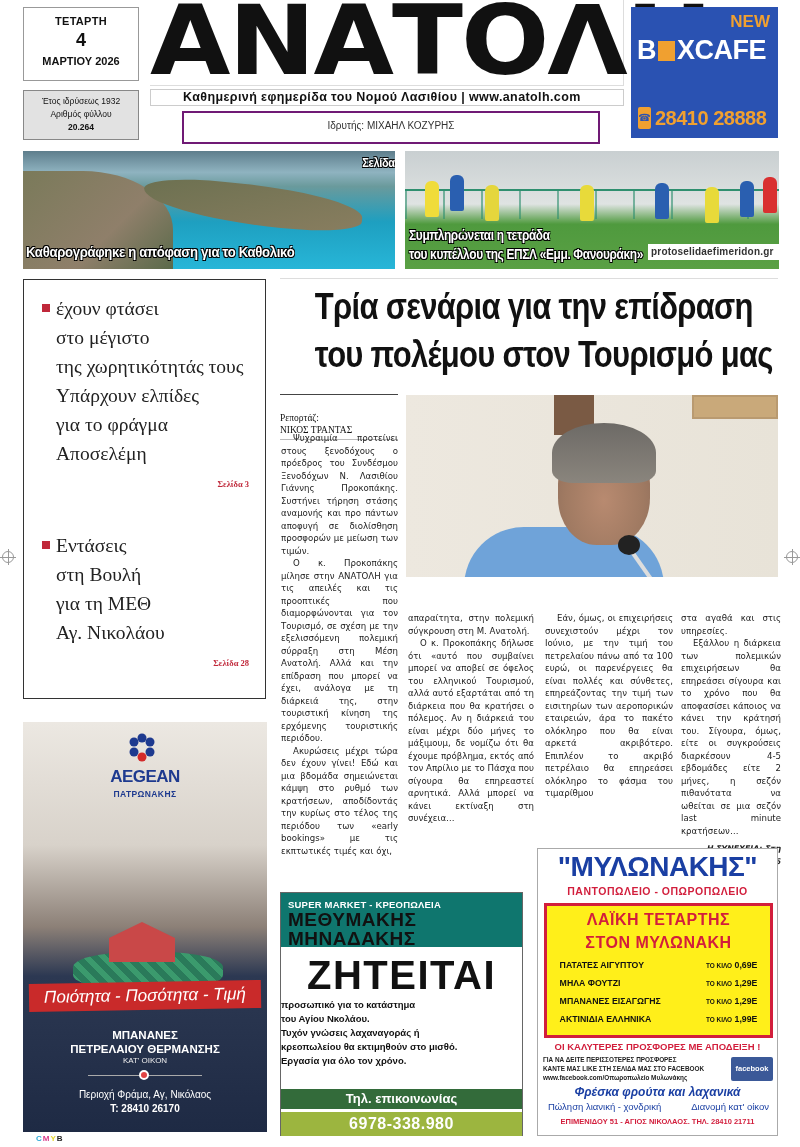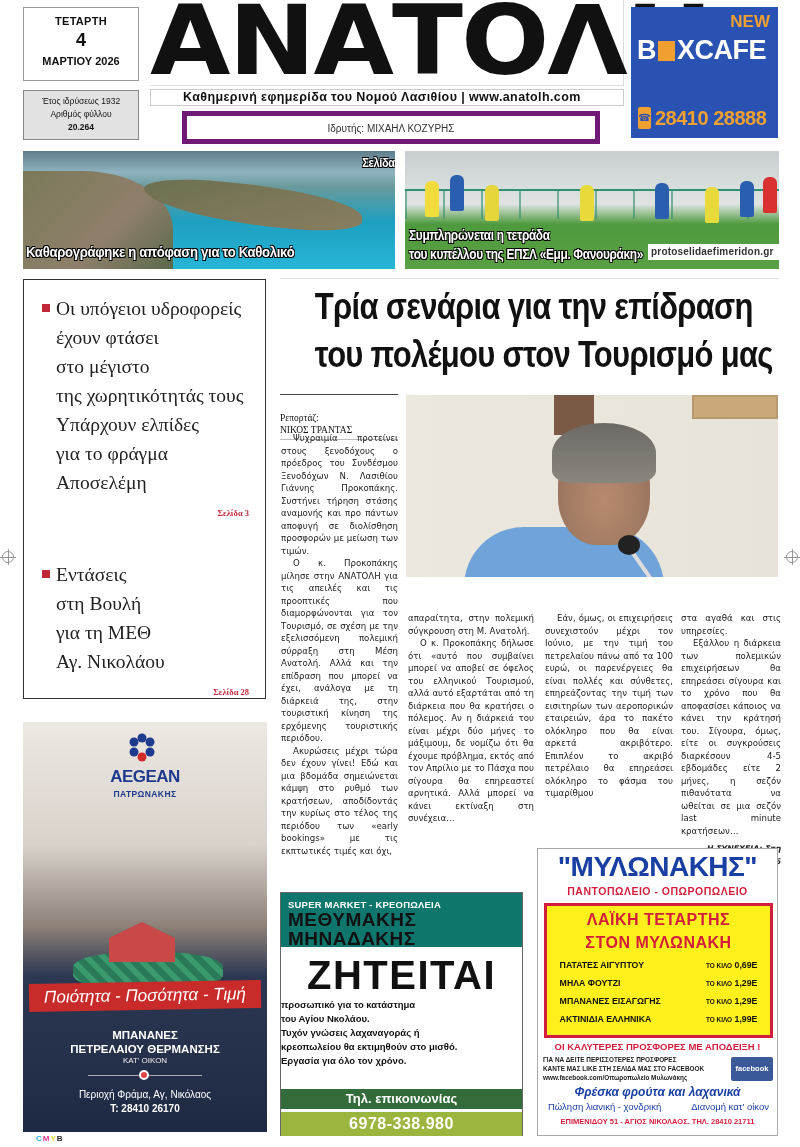--- a/index.html
+++ b/index.html
@@ -9,21 +9,21 @@
 
   
   .datebox { left: 23px; top: 7px; width: 116px; height: 74px; border: 1px solid #999; text-align: center; background: #fff; }
   .datebox .day { font-size: 11px; font-weight: bold; margin-top: 7px; letter-spacing: 0.3px; }
   .datebox .num { font-size: 18px; font-weight: bold; margin-top: 3px; }
   .datebox .month { font-size: 11px; font-weight: bold; margin-top: 4px; }
   .infobox { left: 23px; top: 90px; width: 116px; height: 50px; border: 1px solid #888; background: #e2e2e2; text-align: center; font-size: 8.5px; line-height: 13px; padding-top: 4px; }
   .mast-frame { left: 150px; top: 0; width: 474px; height: 86px; border-right: 1px solid #ddd; border-bottom: 1px solid #ddd; }
   .masthead { left: 150px; top: -14px; width: 474px; text-align: center; font-family: "DejaVu Sans", sans-serif; font-weight: bold; font-size: 104px; letter-spacing: -2px; color: #111; line-height: 110px; transform: scaleY(0.92); }
   .tagline { left: 150px; top: 89px; width: 474px; height: 17px; border: 1px solid #ccc; font-size: 12.5px; font-weight: bold; padding-left: 32px; line-height: 15px; letter-spacing: 0.4px; }
-  .founder { left: 182px; top: 111px; width: 418px; height: 33px; border: 5px solid #701a75; font-size: 10px; line-height: 25px; text-align: center; color: #333; }
+  .founder { left: 182px; top: 111px; width: 418px; height: 33px; border: 2px solid #701a75; font-size: 10px; line-height: 25px; text-align: center; color: #333; }
   .ad-boxcafe { left: 631px; top: 7px; width: 147px; height: 131px; background: #2a52b2; }
   .ad-boxcafe .new { position: absolute; right: 8px; top: 5px; font-size: 17px; font-weight: bold; color: #f0a030; }
   .ad-boxcafe .brand { position: absolute; left: 6px; top: 28px; font-size: 27px; font-weight: bold; color: #fff; letter-spacing: -0.5px; white-space: nowrap; }
   .ad-boxcafe .brand .o { display: inline-block; width: 17px; height: 20px; background: #f0a030; margin: 0 2px; position: relative; top: 2px; }
   .ad-boxcafe .phone-icon { position: absolute; left: 7px; top: 100px; width: 13px; height: 22px; background: #f0a030; border-radius: 2px; color: #2a52b2; font-size: 10px; text-align: center; line-height: 22px; }
   .ad-boxcafe .phone { position: absolute; left: 24px; top: 100px; font-size: 20px; font-weight: bold; color: #f0a030; letter-spacing: -0.5px; }
 
   
   .photo1 { left: 23px; top: 151px; width: 372px; height: 118px; overflow: hidden;
     background: linear-gradient(180deg, #5e7e8c 0%, #8fb3c0 18%, #6a9a9c 30%, #1e9fc0 60%, #27b6d8 100%); }
@@ -155,21 +155,20 @@
   <div class="player" style="left:335px; top:30px; background:#2a5fb0;"></div>
   <div class="player" style="left:358px; top:26px; background:#d93030;"></div>
   <div class="caption" style="left:4px; top:76px; font-size:14px;">Συμπληρώνεται η τετράδα</div>
   <div class="caption" style="left:4px; top:95px; font-size:14px;">του κυπέλλου της ΕΠΣΛ «Εμμ. Φανουράκη»</div>
 </div>
 <div class="watermark">protoselidaefimeridon.gr</div>
 
 <div class="abs teaser">
   <div class="item">
     <span class="bullet"></span>
-    <span class="line">Οι υπόγειοι υδροφορείς</span>
     <span class="line">έχουν φτάσει</span>
     <span class="line">στο μέγιστο</span>
     <span class="line">της χωρητικότητάς τους</span>
     <span class="line">Υπάρχουν ελπίδες</span>
     <span class="line">για το φράγμα</span>
     <span class="line">Αποσελέμη</span>
     <div class="page">Σελίδα 3</div>
   </div>
   <div class="item" style="margin-top:32px;">
     <span class="bullet"></span>

